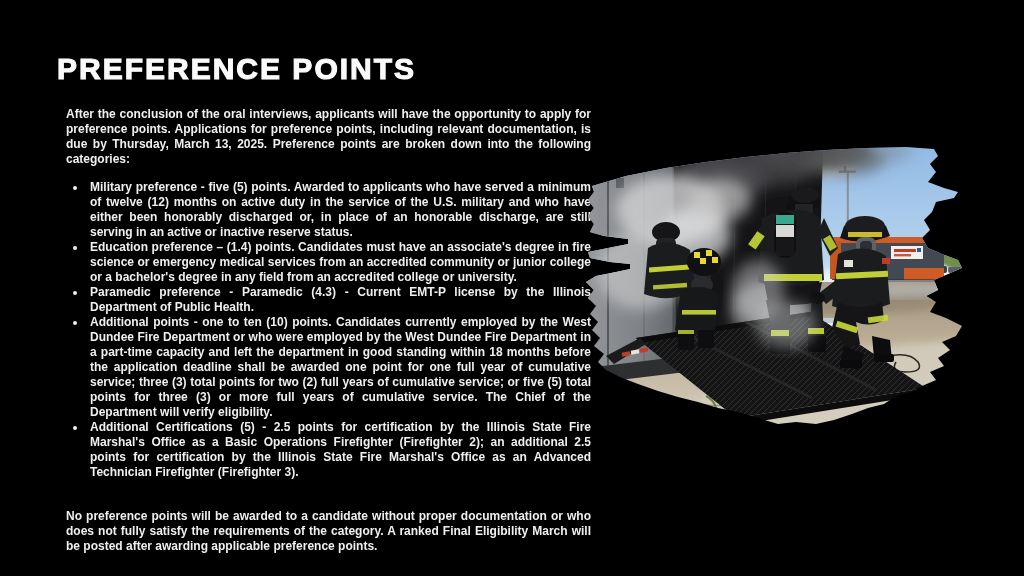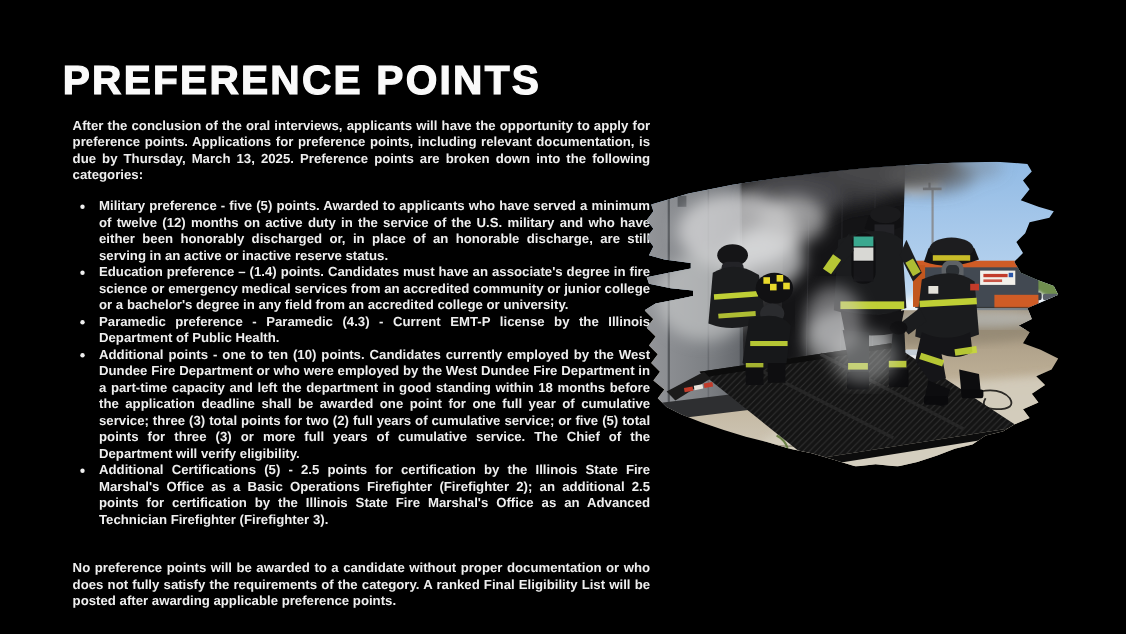--- a/index.html
+++ b/index.html
@@ -15,21 +15,21 @@
     inset: 0;
     width: 1024px;
     height: 576px;
     background: #000000;
   }
   .page-title {
     position: absolute;
     left: 57px;
     top: 52px;
     color: #fafafa;
-    font-size: 37px;
+    font-size: 30px;
     font-weight: 700;
     letter-spacing: 2px;
     -webkit-text-stroke: 1.1px #fafafa;
     white-space: nowrap;
   }
   .content {
     position: absolute;
     left: 66px;
     top: 107px;
     width: 525px;
@@ -64,21 +64,21 @@
 
   <div class="content">
     <p class="intro">After the conclusion of the oral interviews, applicants will have the opportunity to apply for preference points. Applications for preference points, including relevant documentation, is due by Thursday, March 13, 2025. Preference points are broken down into the following categories:</p>
     <ul>
       <li>Military preference - five (5) points. Awarded to applicants who have served a minimum of twelve (12) months on active duty in the service of the U.S. military and who have either been honorably discharged or, in place of an honorable discharge, are still serving in an active or inactive reserve status.</li>
       <li>Education preference – (1.4) points. Candidates must have an associate's degree in fire science or emergency medical services from an accredited community or junior college or a bachelor's degree in any field from an accredited college or university.</li>
       <li>Paramedic preference - Paramedic (4.3) - Current EMT-P license by the Illinois Department of Public Health.</li>
       <li>Additional points - one to ten (10) points. Candidates currently employed by the West Dundee Fire Department or who were employed by the West Dundee Fire Department in a part-time capacity and left the department in good standing within 18 months before the application deadline shall be awarded one point for one full year of cumulative service; three (3) total points for two (2) full years of cumulative service; or five (5) total points for three (3) or more full years of cumulative service. The Chief of the Department will verify eligibility.</li>
       <li>Additional Certifications (5) - 2.5 points for certification by the Illinois State Fire Marshal's Office as a Basic Operations Firefighter (Firefighter 2); an additional 2.5 points for certification by the Illinois State Fire Marshal's Office as an Advanced Technician Firefighter (Firefighter 3).</li>
     </ul>
-    <p class="closing">No preference points will be awarded to a candidate without proper documentation or who does not fully satisfy the requirements of the category. A ranked Final Eligibility List will be posted after awarding applicable preference points.</p>
+    <p class="closing">No preference points will be awarded to a candidate without proper documentation or who does not fully satisfy the requirements of the category. A ranked Final Eligibility March will be posted after awarding applicable preference points.</p>
   </div>
 
   <div class="photo-wrap">
     <svg viewBox="0 0 380 292" xmlns="http://www.w3.org/2000/svg">
       <defs>
         <clipPath id="ragged">
           <polygon points="6,46 40,36 80,28 120,22 160,17 200,13 240,10 280,8 320,7 348,9
                            352,16 344,24 350,32 342,42 358,48 372,52 368,58 350,62 346,72
                            338,80 344,90 336,98 342,108 356,114 372,120 376,128 362,134
                            348,140 352,150 340,156 350,162 344,172 360,178 376,186 370,196

